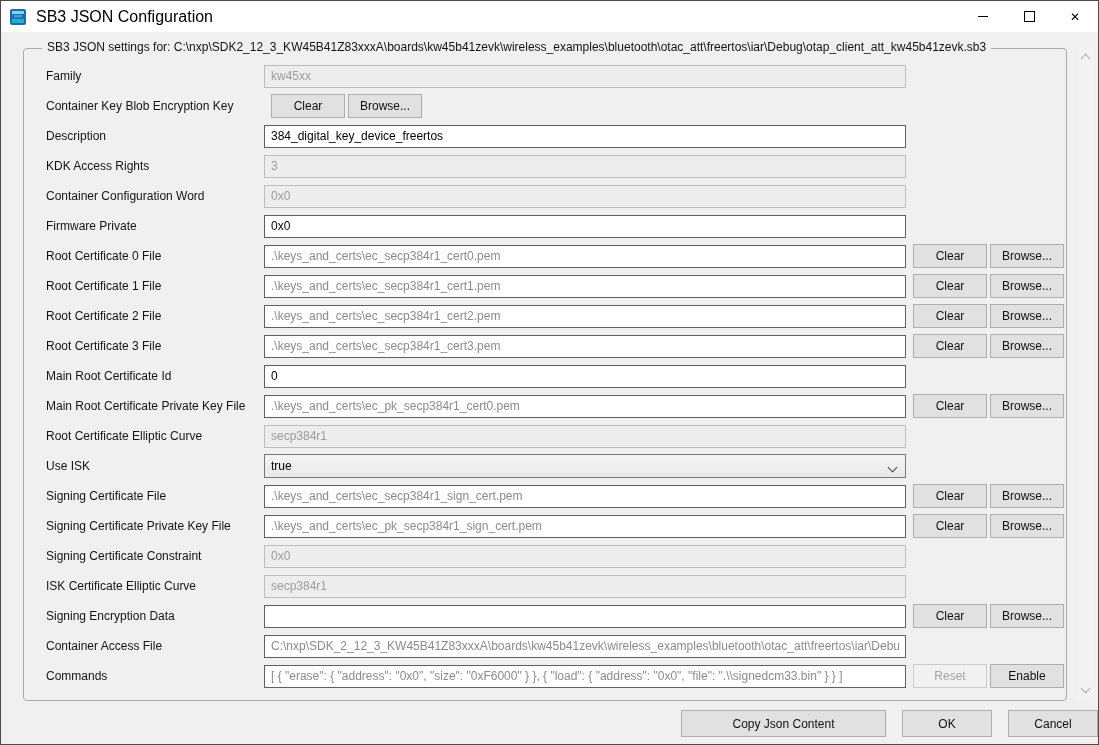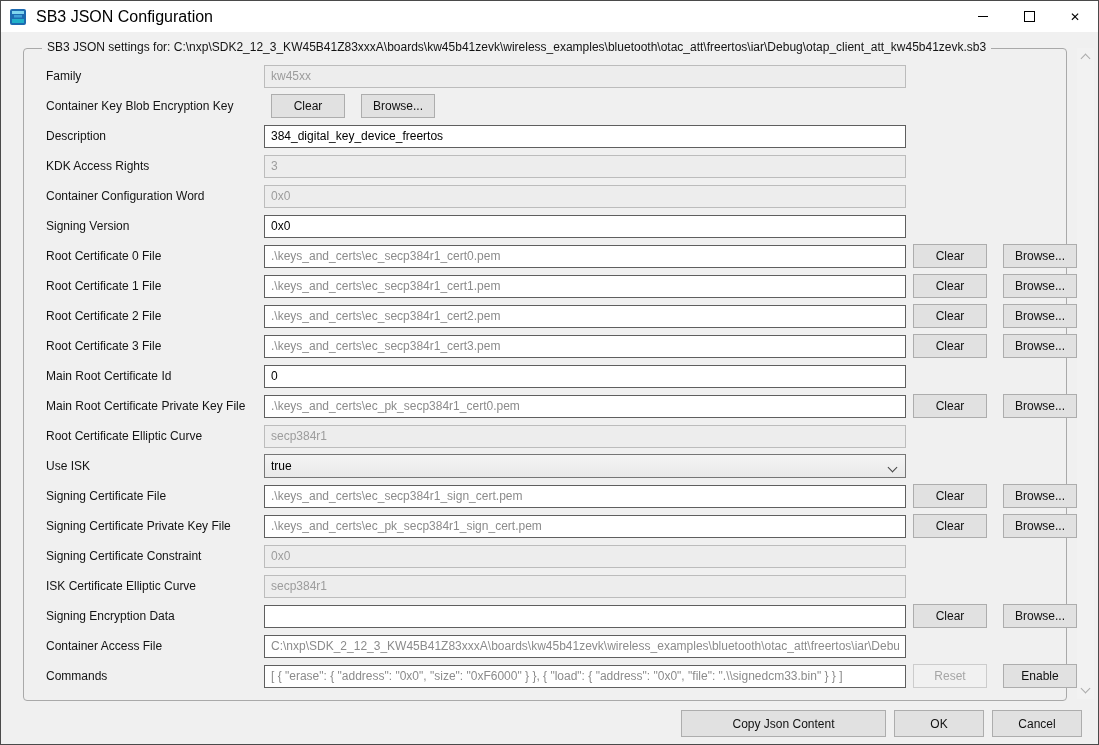--- a/index.html
+++ b/index.html
@@ -23,31 +23,31 @@
   .lbl{width:212px;padding-right:6px;font-size:12px;color:#131313;flex:0 0 auto;white-space:nowrap;overflow:hidden;}
   .val{width:642px;height:23px;box-sizing:border-box;border:1px solid #5f5f5f;background:#fff;padding:0 6px;font-size:12px;font-family:"Liberation Sans",sans-serif;outline:none;flex:0 0 auto;}
   .val.gray{color:#8b8b8b;}
   .val.black{color:#000;}
   .val.disabled{background:#ededed;border-color:#bcbcbc;color:#9c9c9c;}
   .selectbox{width:642px;height:24px;box-sizing:border-box;border:1px solid #767676;background:linear-gradient(#f4f4f4,#e9e9e9);display:flex;align-items:center;padding:0 6px;font-size:12px;color:#000;position:relative;flex:0 0 auto;}
   .chev{width:6px;height:6px;border-left:1px solid #5a5a5a;border-top:1px solid #5a5a5a;display:inline-block;}
   .chev.down{transform:rotate(225deg);}
   .chev.up{transform:rotate(45deg);}
   .selectbox .chev{position:absolute;right:9px;top:9px;border-color:#444;}
-  .btns{display:flex;margin-left:7px;gap:16px;}
+  .btns{display:flex;margin-left:7px;gap:3px;}
   .btn{width:74px;height:24px;background:#e1e1e1;border:1px solid #adadad;font-size:12px;color:#111;font-family:"Liberation Sans",sans-serif;padding:0;}
   .btn:disabled{background:#f1f1f1;border-color:#cccccc;color:#a6a6a6;}
   
   .vscroll{position:absolute;right:4px;top:16px;width:17px;height:651px;background:#f2f2f2;}
   .scroll-arrow{position:absolute;left:0;width:17px;height:17px;display:flex;align-items:center;justify-content:center;}
   .scroll-arrow .chev{border-color:#ababab;}
   .scroll-up{top:2px;}
   .scroll-down{bottom:2px;}
   
-  .footer{position:absolute;right:16px;bottom:7px;display:flex;gap:8px;}
+  .footer{position:absolute;right:0;bottom:7px;display:flex;gap:16px;}
   .fbtn{height:27px;background:#e1e1e1;border:1px solid #adadad;font-size:12px;color:#111;font-family:"Liberation Sans",sans-serif;}
   .fbtn.wide{width:205px;}
   .fbtn.std{width:90px;}
 </style>
 </head>
 <body>
 
 <div class="win">
 
   <div class="titlebar">
@@ -93,21 +93,21 @@
           </div>
           <div class="row">
     <div class="lbl">KDK Access Rights</div>
   <input type="text" class="val disabled" readonly="" value="3" style="">
           </div>
           <div class="row">
     <div class="lbl">Container Configuration Word</div>
   <input type="text" class="val disabled" readonly="" value="0x0" style="">
           </div>
           <div class="row">
-    <div class="lbl">Signing Version</div>
+    <div class="lbl">Firmware Private</div>
   <input type="text" class="val black" value="0x0" style="">
           </div>
           <div class="row">
     <div class="lbl">Root Certificate 0 File</div>
   <input type="text" class="val gray" value=".\keys_and_certs\ec_secp384r1_cert0.pem" style="">
             <div class="btns">
               <button class="btn">Clear</button>
               <button class="btn">Browse...</button>
             </div>
           </div>

